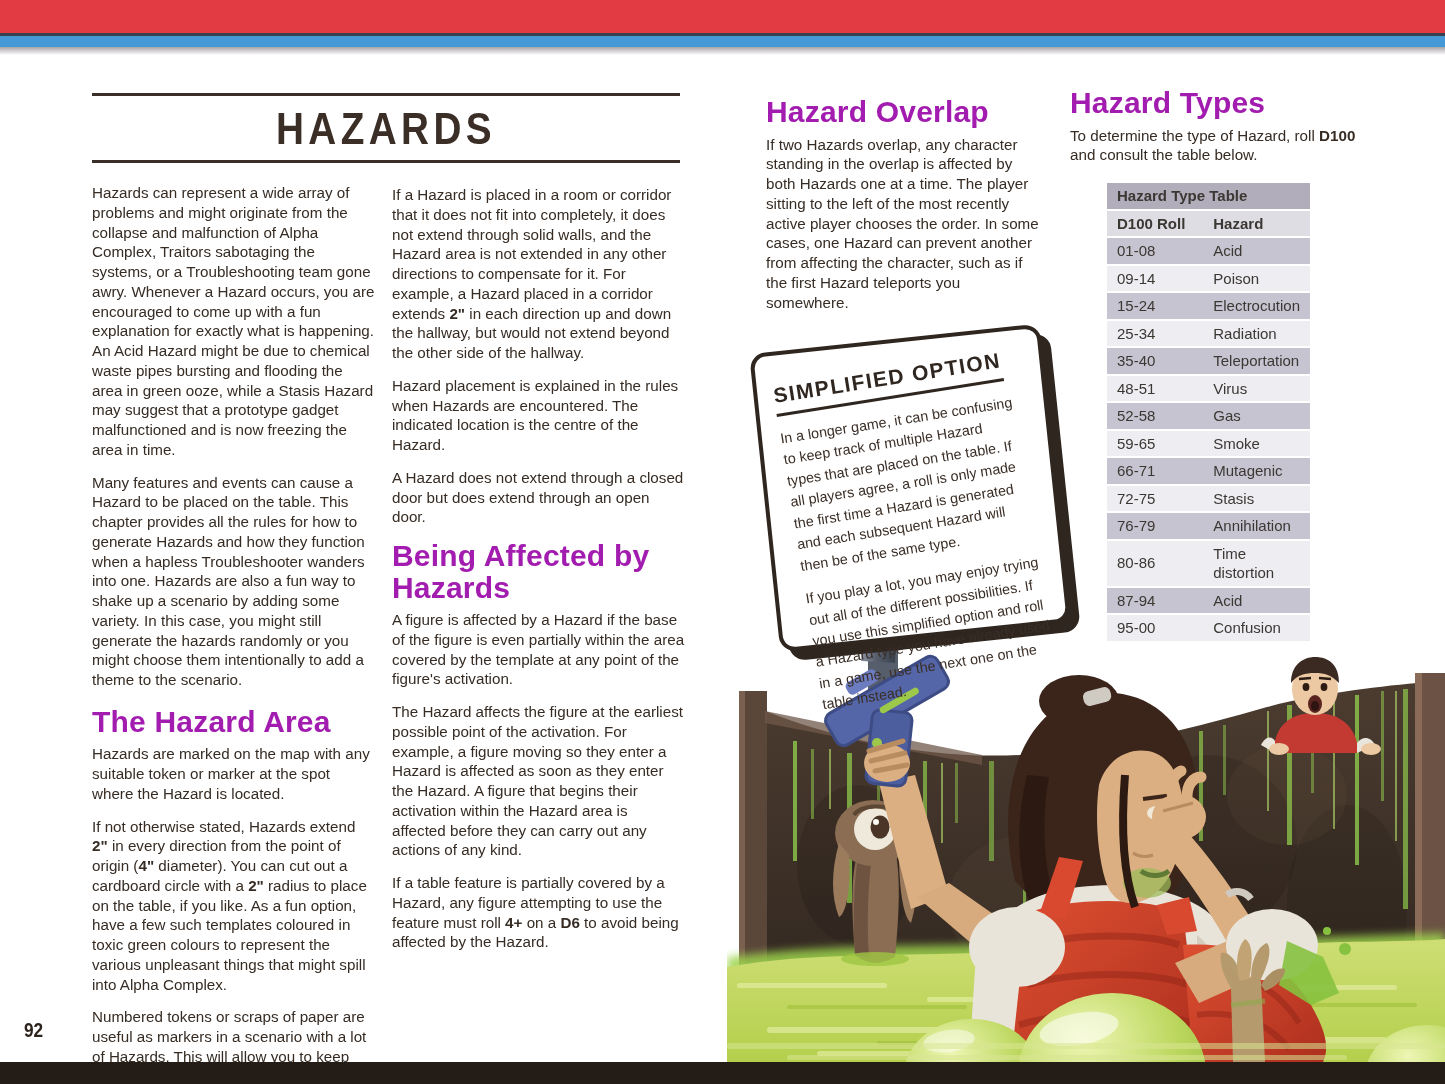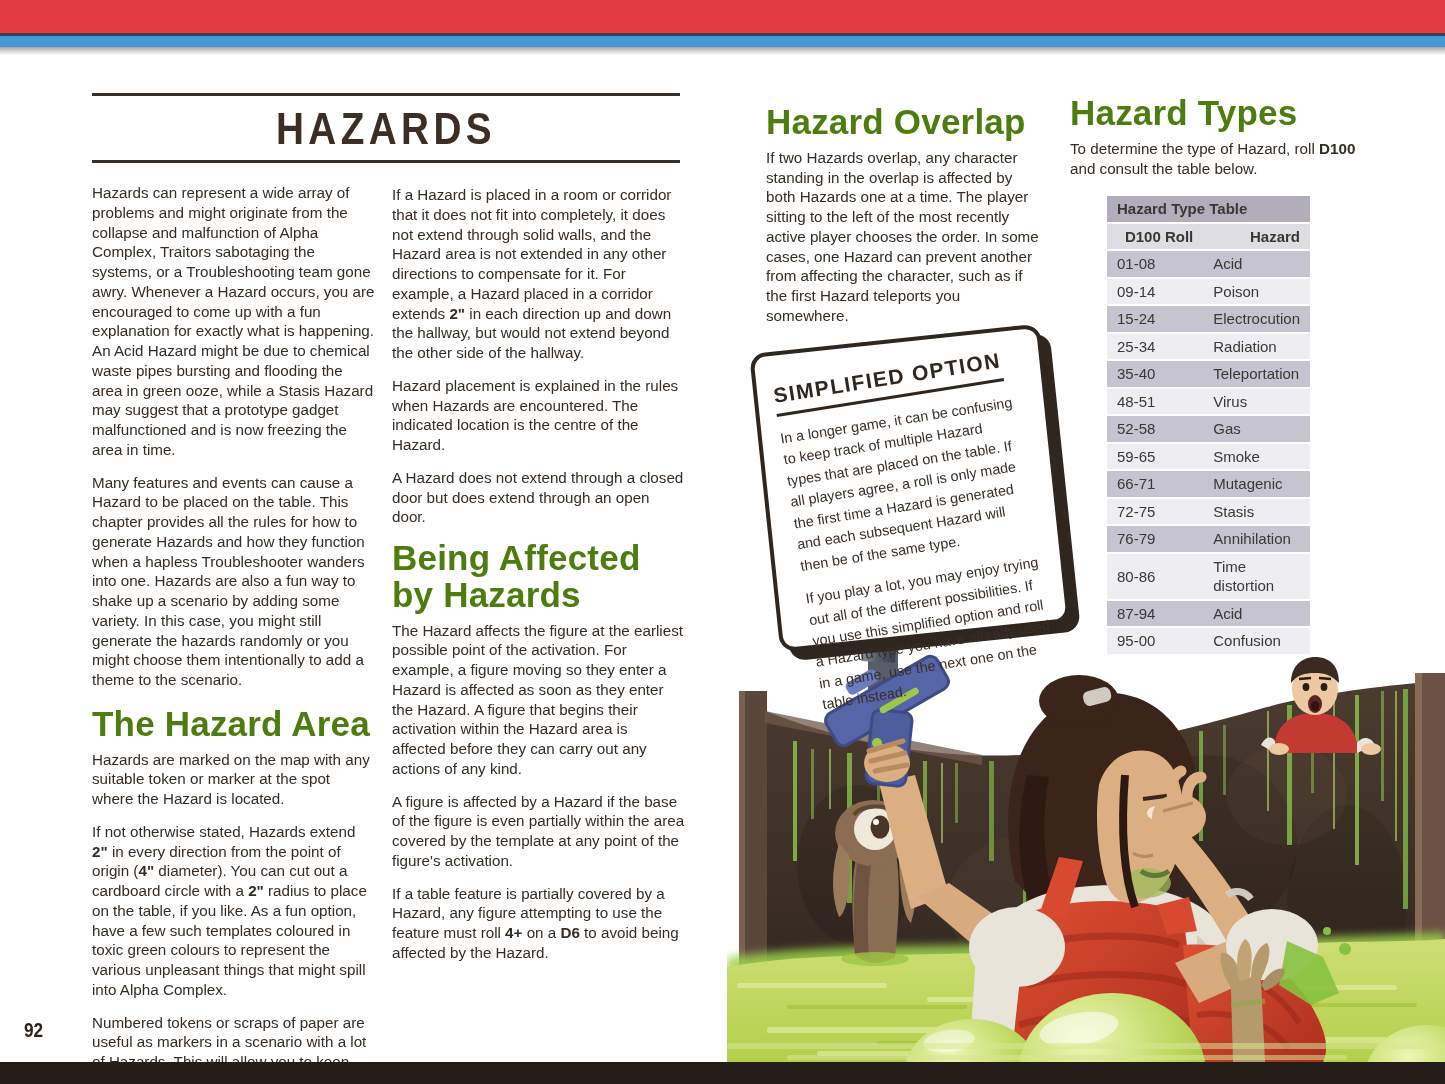--- a/index.html
+++ b/index.html
@@ -23,30 +23,30 @@
   .title-block { position:absolute; left:92px; top:93px; width:588px; text-align:center; }
   .title-rule { height:3px; background:#3a2f28; }
   .chapter-title { font-size:44px; font-weight:800; color:#3a2e26; letter-spacing:5px;
                    padding:8px 0 6px 0; transform:scaleX(.88); transform-origin:center; }
   
   .col { position:absolute; font-size:15.2px; line-height:1.3; }
   .col1 { left:92px;  top:183px; width:283px; }
   .col2 { left:392px; top:185px; width:293px; }
   .col3 { left:766px; top:96px;  width:280px; }
   .col4 { left:1070px;top:87px;  width:287px; }
-  h2.section-heading { font-size:35px; font-weight:800; color:#4d7c0f; letter-spacing:.2px;
-                       line-height:1.05; margin:8px 0 7px 0; }
+  h2.section-heading { font-size:30px; font-weight:800; color:#a21caf; letter-spacing:.2px;
+                       line-height:1.05; margin:0 0 7px 0; }
   .section { margin-bottom:16px; }
   .para, p.para { margin:0 0 13px 0; }
   b { font-weight:bold; }
   
   .hazard-table { margin-top:16px; width:240px; border-collapse:separate; border-spacing:0 2px;
                   font-size:15px; color:#3b3733;padding-left:37px; }
   .hazard-table .tbl-title td { background:#b1adbb; font-weight:bold; padding:3px 10px; }
-  .hazard-table th { background:#dedde4; font-weight:bold; text-align:right; padding:3px 10px; }
+  .hazard-table th { background:#dedde4; font-weight:bold; text-align:left; padding:3px 10px; }
   .hazard-table td { padding:3px 10px; }
   .hazard-table th:first-child, .hazard-table td:first-child { width:108px; }
   .hazard-table tbody tr:nth-child(odd)  td { background:#c7c4d1; }
   .hazard-table tbody tr:nth-child(even) td { background:#eeedf2; }
   
   .sign { position:absolute; left:764px; top:338px; width:292px; height:300px; z-index:2;
           background:#ffffff; border:4px solid #2f2620; border-radius:16px;
           box-shadow:9px 10px 0 #2f2620; transform:rotate(-6deg);
           padding:22px 22px 0 24px; }
   .sign-inner { transform:rotate(-3deg); }
@@ -92,22 +92,22 @@
 
 <div class="col col2">
   <div>
       <p class="para">If a Hazard is placed in a room or corridor that it does not fit into completely, it does not extend through solid walls, and the Hazard area is not extended in any other directions to compensate for it. For example, a Hazard placed in a corridor extends <b>2"</b> in each direction up and down the hallway, but would not extend beyond the other side of the hallway.</p>
       <p class="para">Hazard placement is explained in the rules when Hazards are encountered. The indicated location is the centre of the Hazard.</p>
       <p class="para">A Hazard does not extend through a closed door but does extend through an open door.</p>
     </div>
   <div class="section">
     <h2 class="section-heading">Being Affected by Hazards</h2>
     <div>
+        <p class="para">A figure is affected by a Hazard if the base of the figure is even partially within the area covered by the template at any point of the figure's activation.</p>
         <p class="para">The Hazard affects the figure at the earliest possible point of the activation. For example, a figure moving so they enter a Hazard is affected as soon as they enter the Hazard. A figure that begins their activation within the Hazard area is affected before they can carry out any actions of any kind.</p>
-        <p class="para">A figure is affected by a Hazard if the base of the figure is even partially within the area covered by the template at any point of the figure's activation.</p>
         <p class="para">If a table feature is partially covered by a Hazard, any figure attempting to use the feature must roll <b>4+</b> on a <b>D6</b> to avoid being affected by the Hazard.</p>
       </div>
   </div>
 </div>
 
 <div class="col col3">
   <div class="section">
     <h2 class="section-heading">Hazard Overlap</h2>
     <div>
         <p class="para">If two Hazards overlap, any character standing in the overlap is affected by both Hazards one at a time. The player sitting to the left of the most recently active player chooses the order. In some cases, one Hazard can prevent another from affecting the character, such as if the first Hazard teleports you somewhere.</p>

